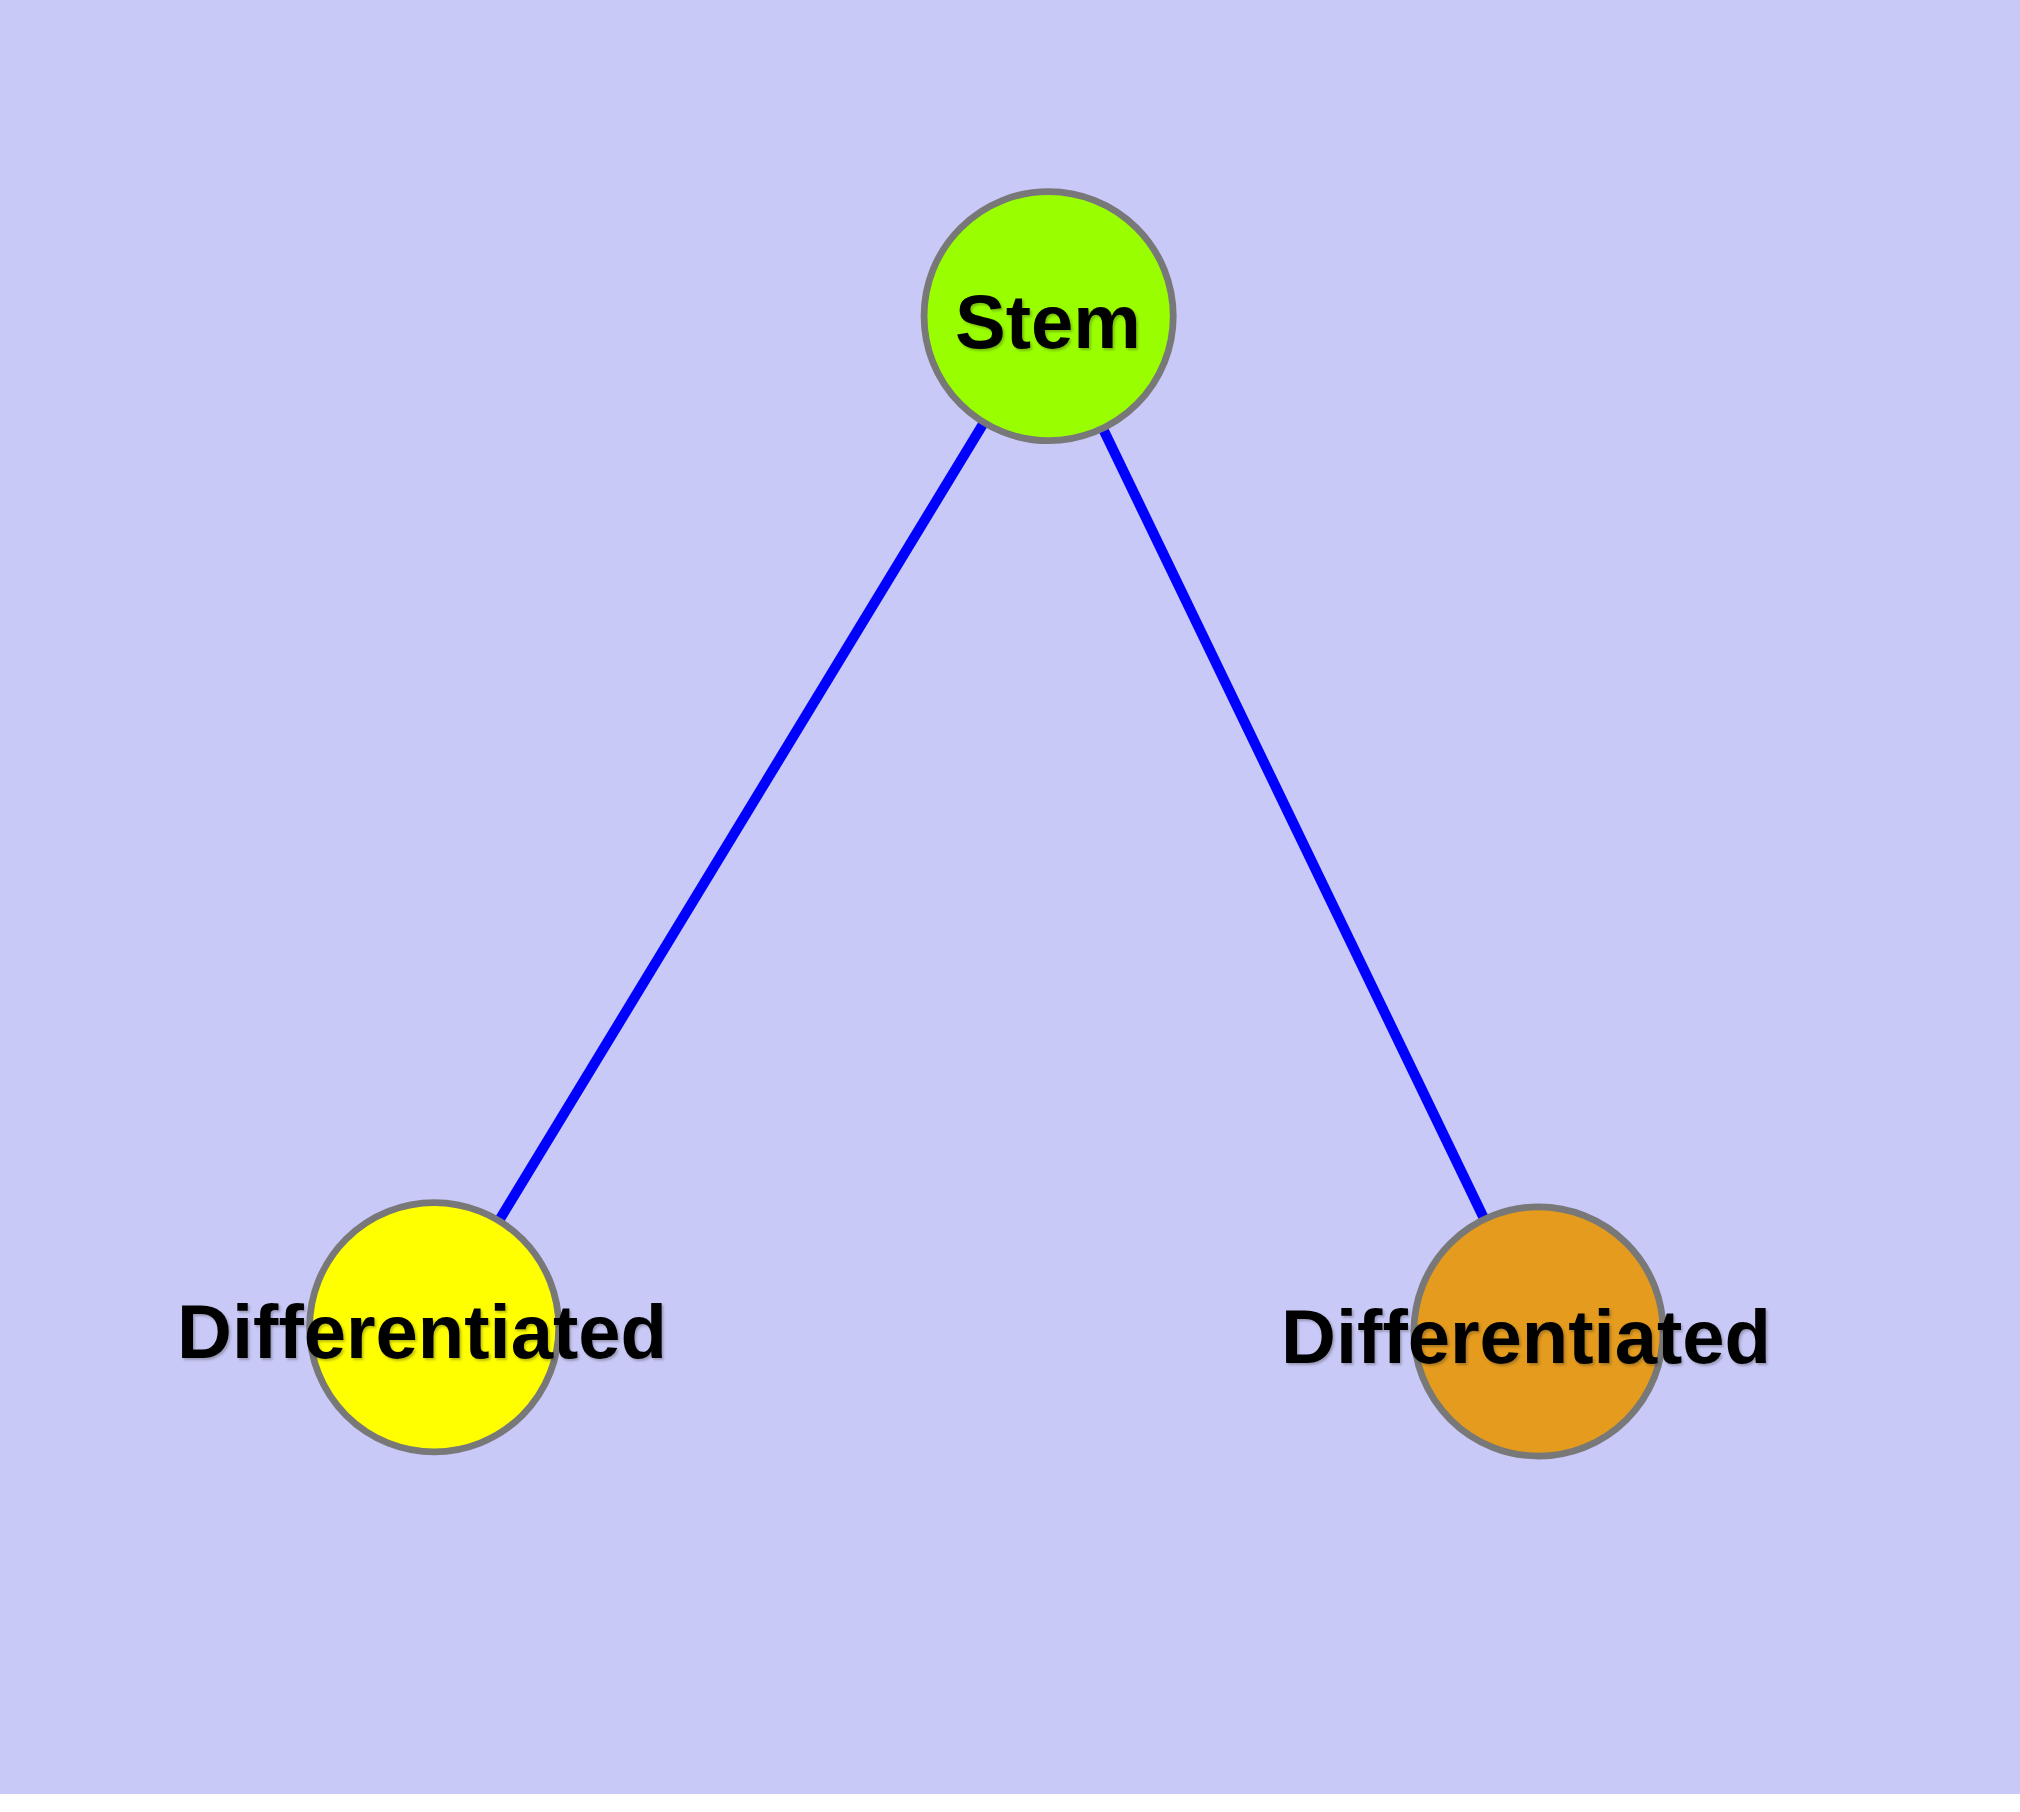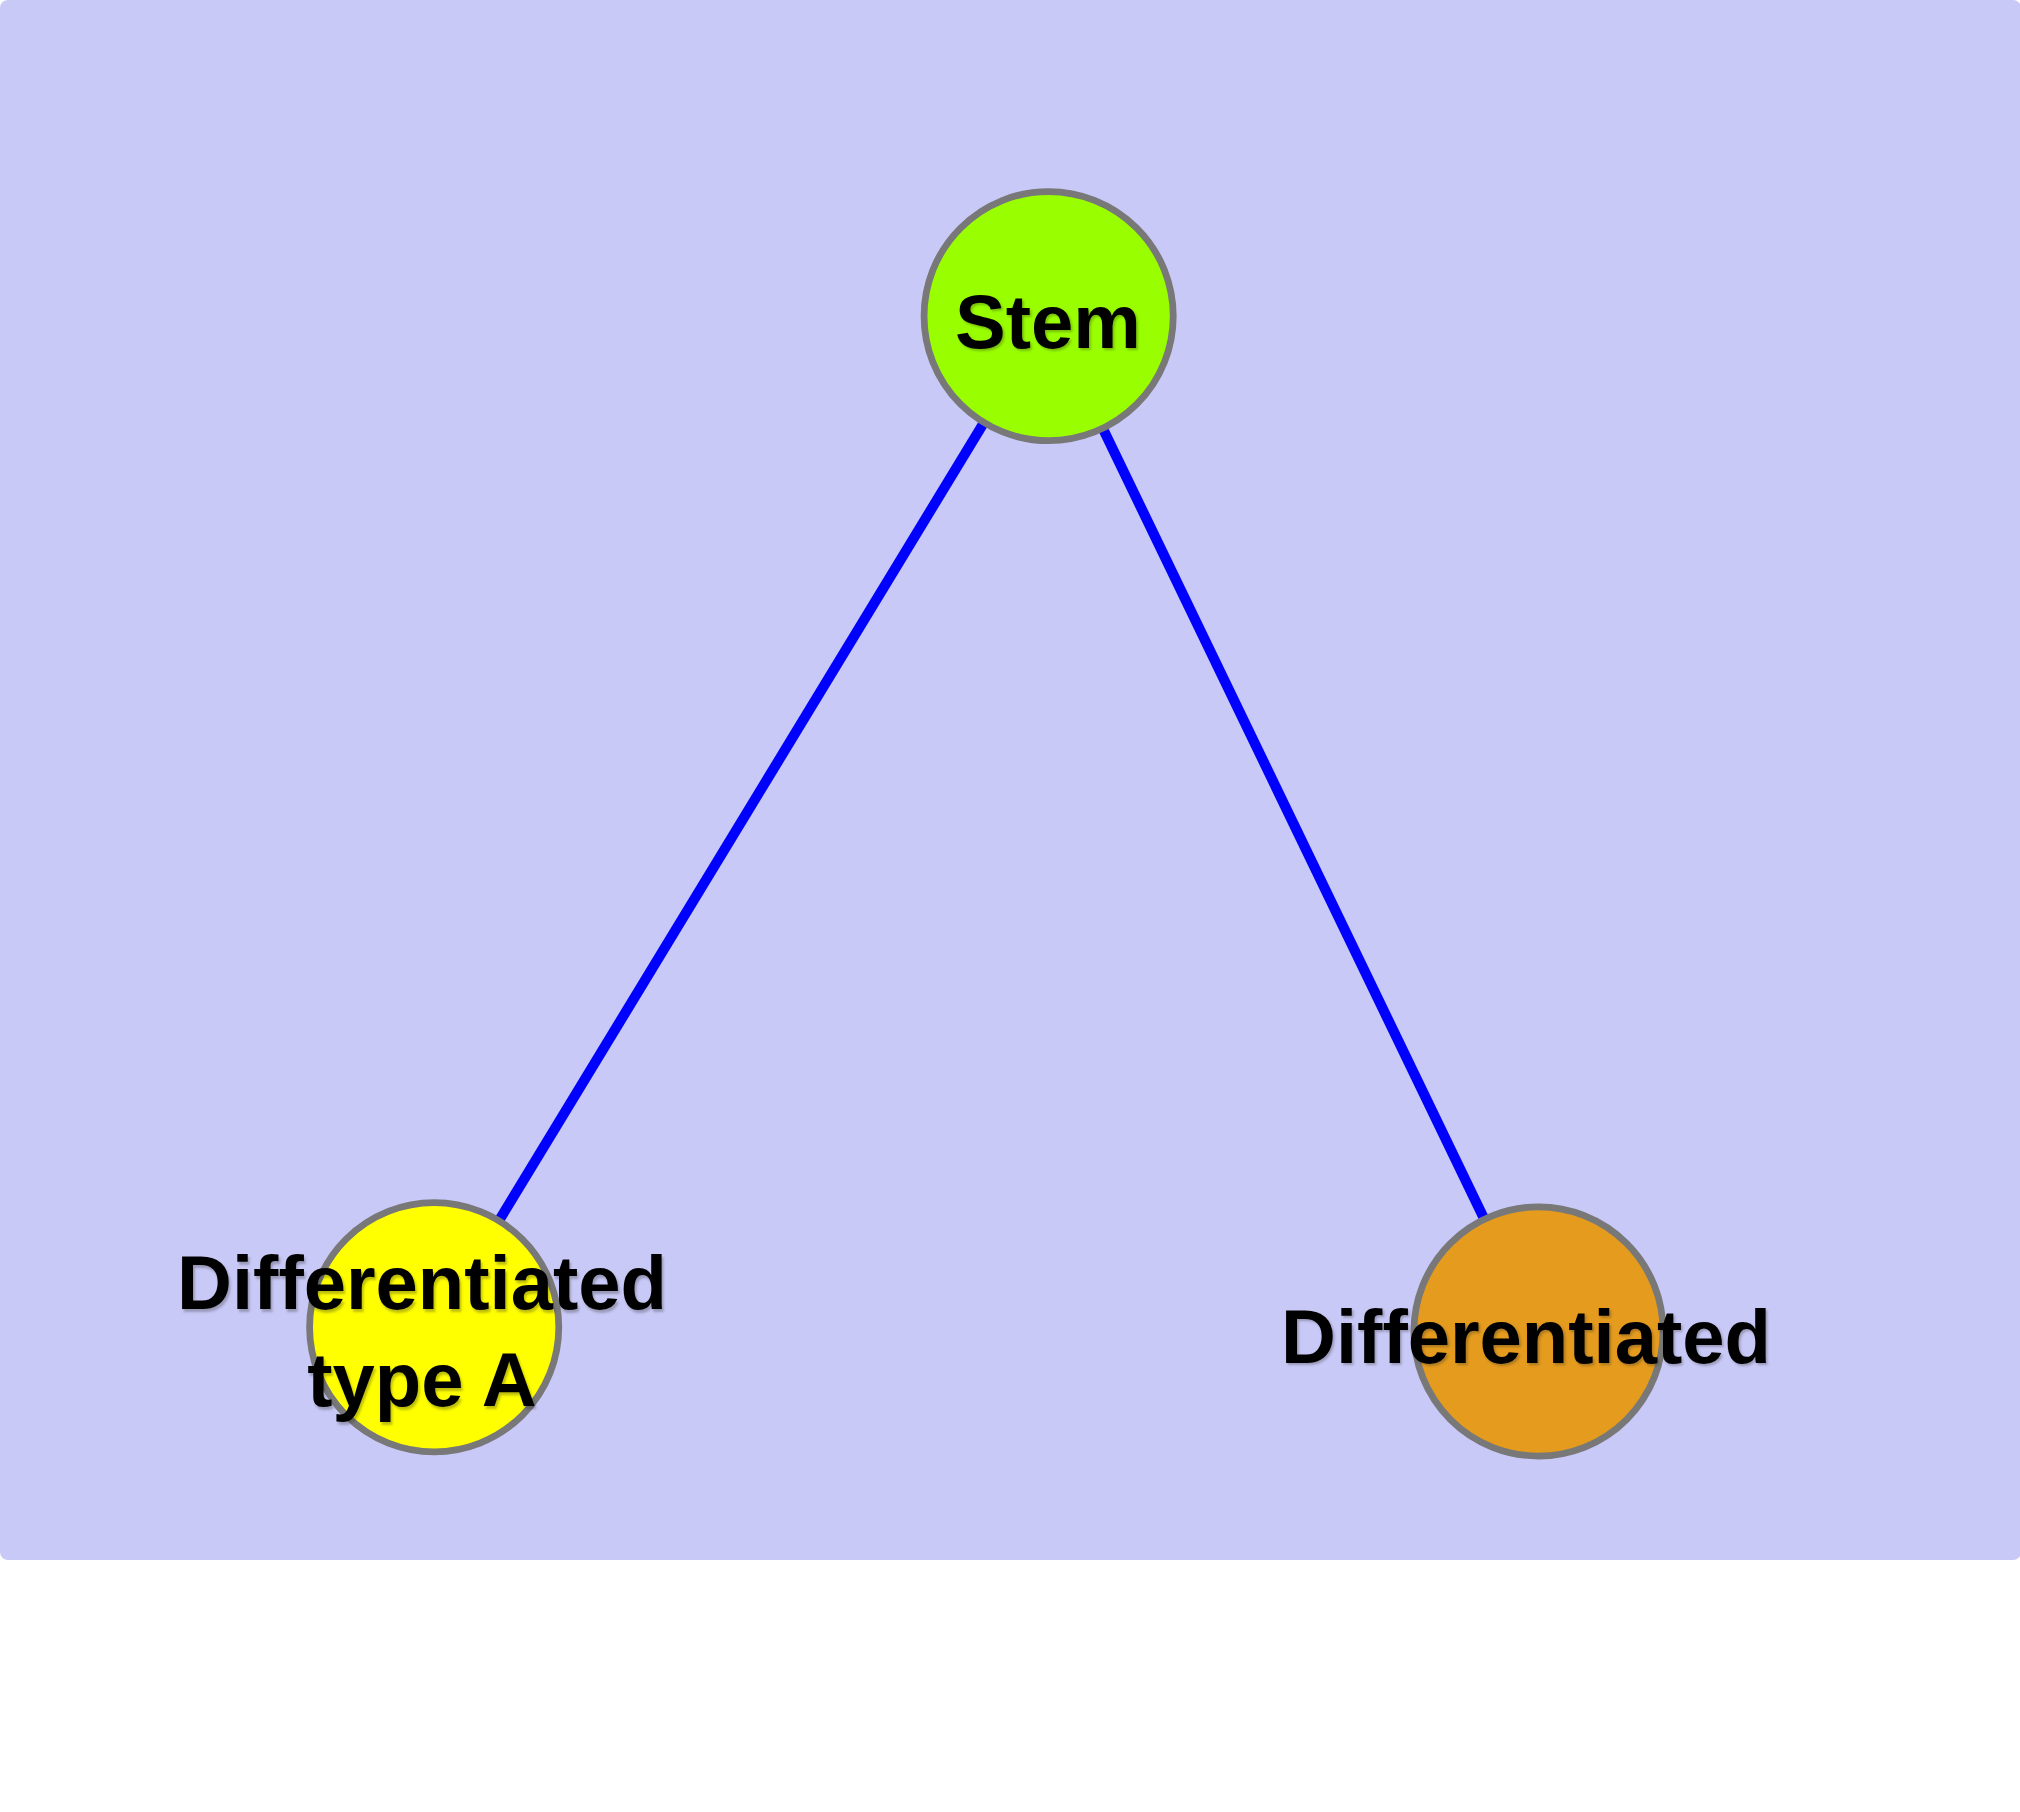--- a/index.html
+++ b/index.html
@@ -2,25 +2,24 @@
 <html style="font-size:13.6px"><head>
 <meta charset="utf-8">
 <style>
   html, body {
     margin: 0;
     padding: 0;
   }
   .canvas {
     position: relative;
     width: 2021px;
-    height: 1560px;
+    height: 1794px;
     background: #C9C9F7;
     overflow: hidden;
     font-family: "Liberation Sans", sans-serif;
-    border-radius: 8px;
   }
   .graph-svg {
     position: absolute;
     inset: 0;
     width: 2021px;
     height: 1812px;
   }
   .edge {
     stroke-width: 12;
     fill: none;
@@ -61,21 +60,20 @@
 
     <circle class="node-circle" cx="1815" cy="1571" r="147" fill="#E49B1E"></circle>
   </svg>
 
   <div class="node-label" style="left:1048px; top:321px;">
     <span class="label-line">Stem</span>
   </div>
 
   <div class="node-label" style="left:422px; top:1331px;">
     <span class="label-line">Differentiated</span>
-    <span class="label-line">type A</span>
   </div>
 
   <div class="node-label" style="left:1526px; top:1336px;">
     <span class="label-line">Differentiated</span>
   </div>
 
 </div>
 
 
 </body></html>

